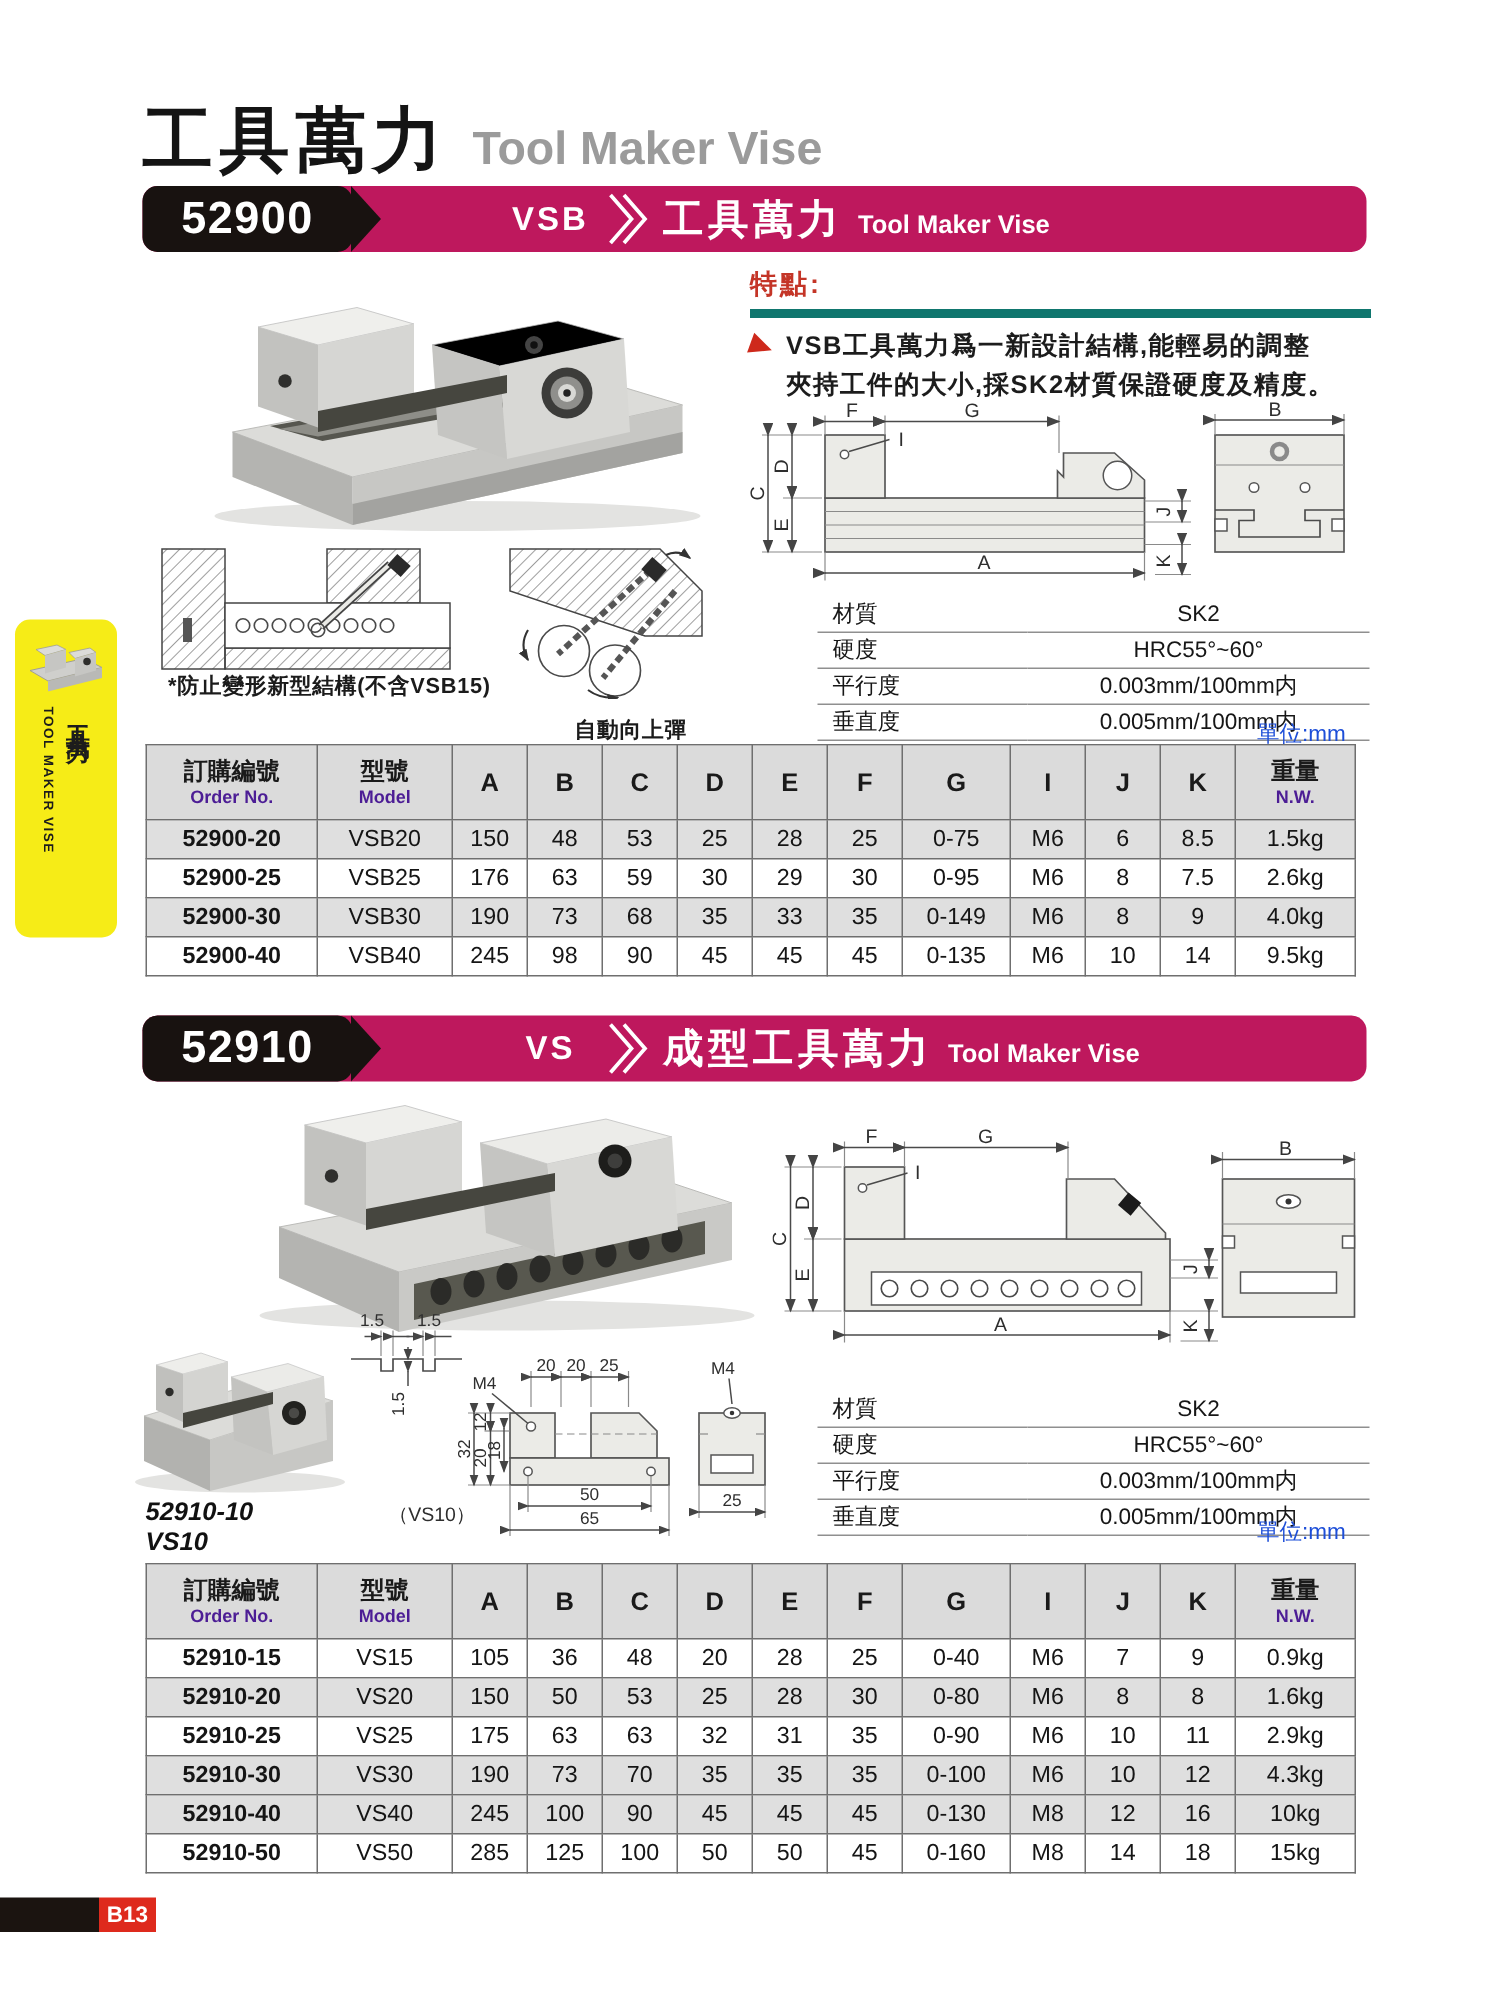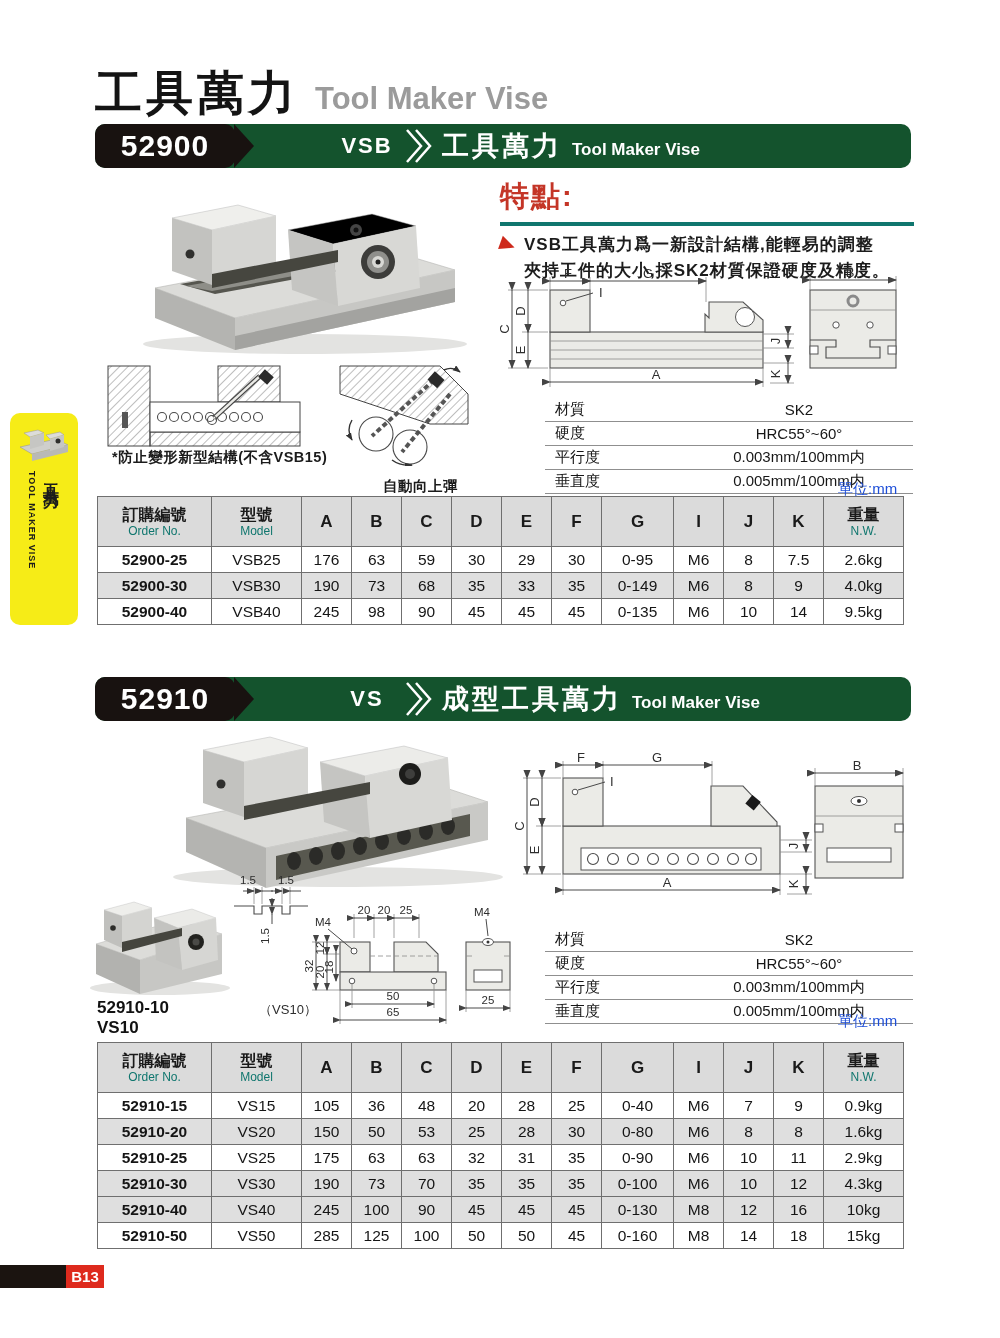--- a/index.html
+++ b/index.html
@@ -5,72 +5,72 @@
   html,body{margin:0;padding:0;background:#fff;}
   body{font-family:"Liberation Sans","DejaVu Sans",sans-serif;}
   .page{position:relative;width:1000px;height:1338px;background:#ffffff;overflow:hidden;}
 
   
   .page-title{position:absolute;left:95px;top:62px;display:flex;align-items:baseline;}
   .page-title .zh{font-size:47px;font-weight:bold;color:#141414;letter-spacing:4px;}
   .page-title .en{font-size:31px;font-weight:bold;color:#9b9b9b;margin-left:16px;}
 
   
-  .banner{position:absolute;left:95px;width:816px;height:44px;background:#14532d;border-radius:10px;}
+  .banner{position:absolute;left:95px;width:816px;height:44px;background:#be185d;border-radius:10px;}
   .code-badge{position:absolute;left:0;top:0;width:140px;height:44px;background:#181210;border-radius:10px;
               display:flex;align-items:center;justify-content:center;}
   .code-badge::after{content:"";position:absolute;left:139px;top:0;width:0;height:0;
               border-top:22px solid transparent;border-bottom:22px solid transparent;border-left:20px solid #181210;}
   .code-badge span{color:#fff;font-size:30px;font-weight:bold;letter-spacing:1px;}
   .b-series{position:absolute;left:235px;top:50%;transform:translateY(-50%);width:74px;text-align:center;
             color:#fff;font-size:22px;font-weight:bold;letter-spacing:2px;}
   .b-chev{position:absolute;left:309px;top:3px;}
   .b-title{position:absolute;left:347px;top:50%;transform:translateY(-50%);display:flex;align-items:baseline;color:#fff;white-space:nowrap;}
   .b-title .zh{font-size:27px;font-weight:bold;letter-spacing:3px;}
   .b-title .en{font-size:17px;font-weight:bold;margin-left:10px;}
 
   
   .features{position:absolute;left:500px;top:177px;width:414px;}
-  .features h3{margin:0 0 6px 0;font-size:29px;font-weight:bold;color:#c43527;letter-spacing:2px;
-               border-bottom:4px solid #0f766e;padding-bottom:5px;}
+  .features h3{margin:0 0 6px 0;font-size:18px;font-weight:bold;color:#c43527;letter-spacing:2px;
+               border-bottom:6px solid #0f766e;padding-bottom:5px;}
   .feat-line{position:relative;padding-left:24px;font-size:17px;line-height:1.55;color:#1c1c1c;font-weight:700;letter-spacing:1px;}
   .feat-mark{position:absolute;left:0;top:6px;width:0;height:0;border-top:7px solid transparent;
              border-bottom:7px solid transparent;border-left:15px solid #ce291b;transform:rotate(20deg);}
 
   
   .spec{border-collapse:collapse;width:368px;position:absolute;}
   .spec td{border-bottom:1px solid #8f8f8f;font-size:15px;color:#161616;height:21px;padding:1px 0;}
   .spec .spec-label{text-align:left;padding-left:10px;width:130px;}
   .spec .spec-value{text-align:center;}
   .unit{position:absolute;font-size:15px;color:#1d4ed8;}
 
   
   table.data{border-collapse:collapse;table-layout:fixed;width:782px;position:absolute;left:97px;background:#fff;}
   table.data th,table.data td{border:1px solid #6f6f6f;text-align:center;overflow:hidden;}
   table.data thead th{background:#dbdbdb;height:47px;vertical-align:middle;}
   table.data tbody td{height:23px;font-size:15.5px;color:#151515;background:#fff;}
   table.data tr.alt td{background:#dfdfdf;}
   table.data td.c-order{font-weight:bold;}
   .h-zh{display:block;font-size:16px;font-weight:bold;color:#1a1a1a;line-height:1.2;}
-  .h-en{display:block;font-size:12px;font-weight:normal;color:#0f766e;line-height:1.1;text-align:center;}
+  .h-en{display:block;font-size:12px;font-weight:bold;color:#4c1d95;line-height:1.1;text-align:center;}
   th.h-dim{font-size:17px;font-weight:bold;color:#1a1a1a;}
 
   
   svg text{font-family:"Liberation Sans","DejaVu Sans",sans-serif;}
   .dimtext{font-size:13px;fill:#2e2e2e;}
   .dimsm{font-size:11.5px;fill:#2e2e2e;}
   .shape{fill:#ebebe7;stroke:#555;stroke-width:1.1;}
   .wshape{fill:#ffffff;stroke:#555;stroke-width:1;}
   .dimline{stroke:#4a4a4a;stroke-width:1;fill:none;}
   .thin{stroke:#8a8a8a;stroke-width:0.8;fill:none;}
   .outl{fill:none;stroke:#4a4a4a;stroke-width:1.1;}
 
   
   .xsec-cap{position:absolute;font-size:14.5px;font-weight:bold;color:#1b1b1b;letter-spacing:0.5px;}
-  .photo-cap{position:absolute;font-size:17px;font-weight:bold;color:#111;line-height:1.2;}
+  .photo-cap{position:absolute;font-size:17px;font-weight:bold;color:#111;line-height:1.2;font-style:italic;}
 
   
   .side-tab{position:absolute;left:10px;top:413px;width:68px;height:212px;background:#f6ec17;border-radius:10px;
             display:flex;flex-direction:column;align-items:center;padding-top:8px;box-sizing:border-box;}
   .tab-text{display:flex;flex-direction:row;margin-top:10px;justify-content:center;}
   .tab-zh{writing-mode:vertical-rl;font-size:16px;font-weight:bold;color:#1c1c1c;letter-spacing:3px;}
   .tab-en{writing-mode:vertical-rl;font-size:9px;font-weight:bold;color:#1c1c1c;margin-right:3px;letter-spacing:1px;}
 
   
   .footer-black{position:absolute;left:0;top:1265px;width:66px;height:23px;background:#1b1410;}
@@ -303,20 +303,35 @@
         <th class="h-dim">I</th>
         <th class="h-dim">J</th>
         <th class="h-dim">K</th>
         <th>
           <span class="h-zh">重量</span>
             <span class="h-en">N.W.</span>
           </th>
       </tr>
     </thead>
     <tbody>
+        <tr class="alt">
+          <td class="c-order">52900-20</td>
+          <td>VSB20</td>
+          <td>150</td>
+          <td>48</td>
+          <td>53</td>
+          <td>25</td>
+          <td>28</td>
+          <td>25</td>
+          <td>0-75</td>
+          <td>M6</td>
+          <td>6</td>
+          <td>8.5</td>
+          <td>1.5kg</td>
+        </tr>
         <tr>
           <td class="c-order">52900-25</td>
           <td>VSB25</td>
           <td>176</td>
           <td>63</td>
           <td>59</td>
           <td>30</td>
           <td>29</td>
           <td>30</td>
           <td>0-95</td>

